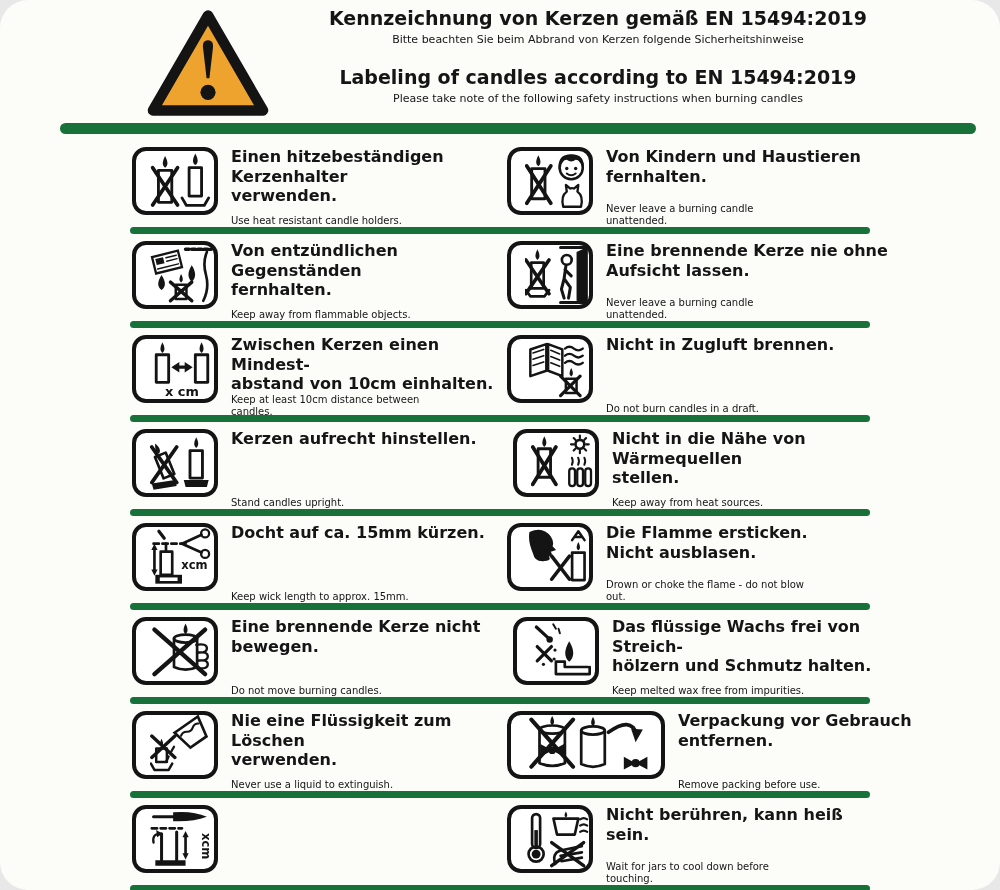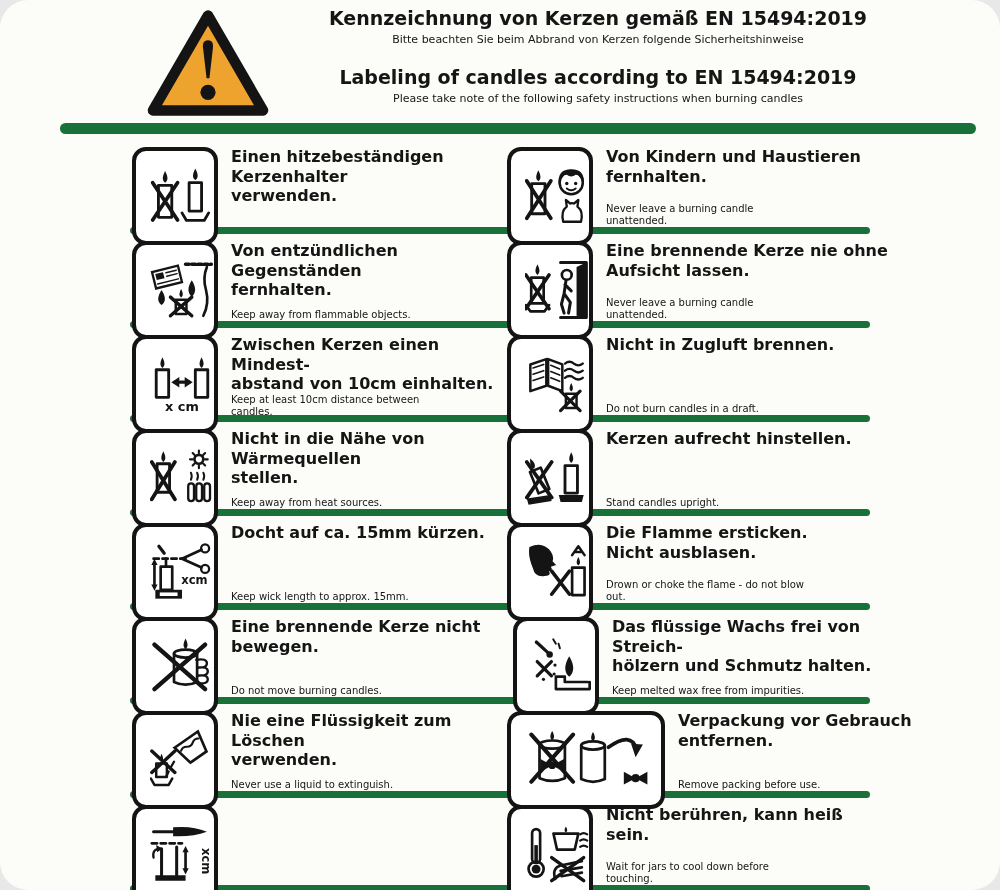--- a/index.html
+++ b/index.html
@@ -19,21 +19,21 @@
   .subtitle{font-size:11px; font-weight:500; margin-top:3px;}
   
   .divider{height:7px; width:740px; margin:0 0 0 130px; background:var(--green,#19713a); border-radius:4px;}
   .divider.full{height:11px; width:916px; margin:5px 0 0 60px; border-radius:6px;}
   
   .rows{margin-top:6px;}
   .row{display:flex; align-items:flex-start; box-sizing:border-box; height:87px; padding:7px 0 0 132px;}
   .item{display:flex;}
   .item.left{width:375px; flex:none;}
   .picto{
-    box-sizing:border-box; width:86px; height:98px; flex:none;
+    box-sizing:border-box; width:86px; height:68px; flex:none;
     border:4px solid #141414; border-radius:14px; background:#fff;
     display:flex; align-items:center; justify-content:center;padding-left:14px;
   }
   .picto.wide{width:158px;}
   .picto svg{display:block;}
   .picto text{font-family:"DejaVu Sans","Liberation Sans",sans-serif; font-weight:bold; fill:#141414;}
   .texts{margin-left:13px; width:274px; height:80px; display:flex; flex-direction:column; justify-content:space-between;}
   .item.right .texts{width:282px;}
   .de{margin:0; font-size:16px; font-weight:bold; line-height:1.22; white-space:pre-line;}
   .en{margin:0; font-size:10px; line-height:1.22; white-space:pre-line;}
@@ -75,20 +75,21 @@
             <rect class="ic" x="9.5" y="20" width="15" height="36" stroke-width="3.2"></rect>
             <path class="ic" d="M3 17 L31 59 M31 17 L3 59" stroke-width="4.2"></path>
             <path class="fl" d="M51 1 C47.5 8 47.5 11.5 51 14 C54.5 11.5 54.5 8 51 1 Z"></path>
             <rect class="ic" x="44" y="17" width="14" height="32" stroke-width="3.2"></rect>
             <path class="ic" d="M36 51 L41 59.5 L61 59.5 L66 51" stroke-width="3.2"></path>
           </svg>
         </div>
         <div class="texts">
           <p class="de">Einen hitzebeständigen Kerzenhalter
 verwenden.</p>
+          <p class="en">Use heat resistant candle holders.</p>
         </div>
       </div>
       <div class="item right">
         <div class="picto">
           <svg width="70" height="62" viewBox="0 0 72 64">
             <path class="fl" d="M15 3 C11.8 9.5 11.8 13 15 15.3 C18.2 13 18.2 9.5 15 3 Z"></path>
             <rect class="ic" x="7.5" y="18" width="15" height="34" stroke-width="3.2"></rect>
             <path class="ic" d="M2 15 L29 57 M29 15 L2 57" stroke-width="4.2"></path>
             <circle class="ic" cx="52" cy="17" r="13" stroke-width="2.8"></circle>
             <path class="fl" d="M38 19 Q36 2 52 2 Q68 2 66 19 Q63 8 57 8 Q52 12 47 8 Q41 8 38 19 Z"></path>
@@ -191,57 +192,57 @@
         </div>
         <div class="texts">
           <p class="de">Nicht in Zugluft brennen.</p>
           <p class="en">Do not burn candles in a draft.</p>
         </div>
       </div>
     </div>
     <div class="divider"></div>
 
     <div class="row">
+      <div class="item right">
+        <div class="picto">
+          <svg width="70" height="62" viewBox="0 0 72 64">
+            <g transform="rotate(-22 16 35)">
+              <path class="fl" d="M16 8 C13 14 13 17.5 16 20 C19 17.5 19 14 16 8 Z"></path>
+              <rect class="ic" x="10" y="22" width="13" height="26" stroke-width="3"></rect>
+            </g>
+            <path class="ic" d="M2 14 L30 54 M30 14 L2 54" stroke-width="4.2"></path>
+            <path class="fl" d="M2 55 L28 51 L30 58 L4 62 Z"></path>
+            <path class="fl" d="M52 3 C49 9 49 12.5 52 15 C55 12.5 55 9 52 3 Z"></path>
+            <rect class="ic" x="45" y="18" width="14" height="31" stroke-width="3.2"></rect>
+            <path class="fl" d="M38 51 L66 51 L64 59 L40 59 Z"></path>
+          </svg>
+        </div>
+        <div class="texts">
+          <p class="de">Kerzen aufrecht hinstellen.</p>
+          <p class="en">Stand candles upright.</p>
+        </div>
+      </div>
       <div class="item left">
         <div class="picto">
           <svg width="70" height="62" viewBox="0 0 72 64">
             <path class="fl" d="M15 2 C12 8 12 11.5 15 14 C18 11.5 18 8 15 2 Z"></path>
             <rect class="ic" x="8" y="16" width="14" height="32" stroke-width="3.2"></rect>
             <path class="ic" d="M2 14 L28 56 M28 14 L2 56" stroke-width="4.2"></path>
             <circle class="ic" cx="55" cy="11" r="5" stroke-width="3"></circle>
             <path class="ic" d="M55 1 V4 M55 18 V21 M45 11 H48 M62 11 H65 M48 4 L50.2 6.2 M59.8 15.8 L62 18 M62 4 L59.8 6.2 M50.2 15.8 L48 18" stroke-width="2.4"></path>
             <path class="ic" d="M46 34 q2 -4 0 -8 M53 34 q2 -4 0 -8 M60 34 q2 -4 0 -8" stroke-width="2.2"></path>
             <rect class="ic" x="43" y="38" width="6.5" height="20" rx="3.2" stroke-width="2.6"></rect>
             <rect class="ic" x="52" y="38" width="6.5" height="20" rx="3.2" stroke-width="2.6"></rect>
             <rect class="ic" x="61" y="38" width="6.5" height="20" rx="3.2" stroke-width="2.6"></rect>
           </svg>
         </div>
         <div class="texts">
           <p class="de">Nicht in die Nähe von Wärmequellen
 stellen.</p>
           <p class="en">Keep away from heat sources.</p>
-        </div>
-      </div>
-      <div class="item right">
-        <div class="picto">
-          <svg width="70" height="62" viewBox="0 0 72 64">
-            <g transform="rotate(-22 16 35)">
-              <path class="fl" d="M16 8 C13 14 13 17.5 16 20 C19 17.5 19 14 16 8 Z"></path>
-              <rect class="ic" x="10" y="22" width="13" height="26" stroke-width="3"></rect>
-            </g>
-            <path class="ic" d="M2 14 L30 54 M30 14 L2 54" stroke-width="4.2"></path>
-            <path class="fl" d="M2 55 L28 51 L30 58 L4 62 Z"></path>
-            <path class="fl" d="M52 3 C49 9 49 12.5 52 15 C55 12.5 55 9 52 3 Z"></path>
-            <rect class="ic" x="45" y="18" width="14" height="31" stroke-width="3.2"></rect>
-            <path class="fl" d="M38 51 L66 51 L64 59 L40 59 Z"></path>
-          </svg>
-        </div>
-        <div class="texts">
-          <p class="de">Kerzen aufrecht hinstellen.</p>
-          <p class="en">Stand candles upright.</p>
         </div>
       </div>
     </div>
     <div class="divider"></div>
 
     <div class="row">
       <div class="item left">
         <div class="picto">
           <svg width="70" height="62" viewBox="0 0 72 64">
             <line class="ic" x1="10" y1="3" x2="16" y2="11" stroke-width="3.6"></line>

